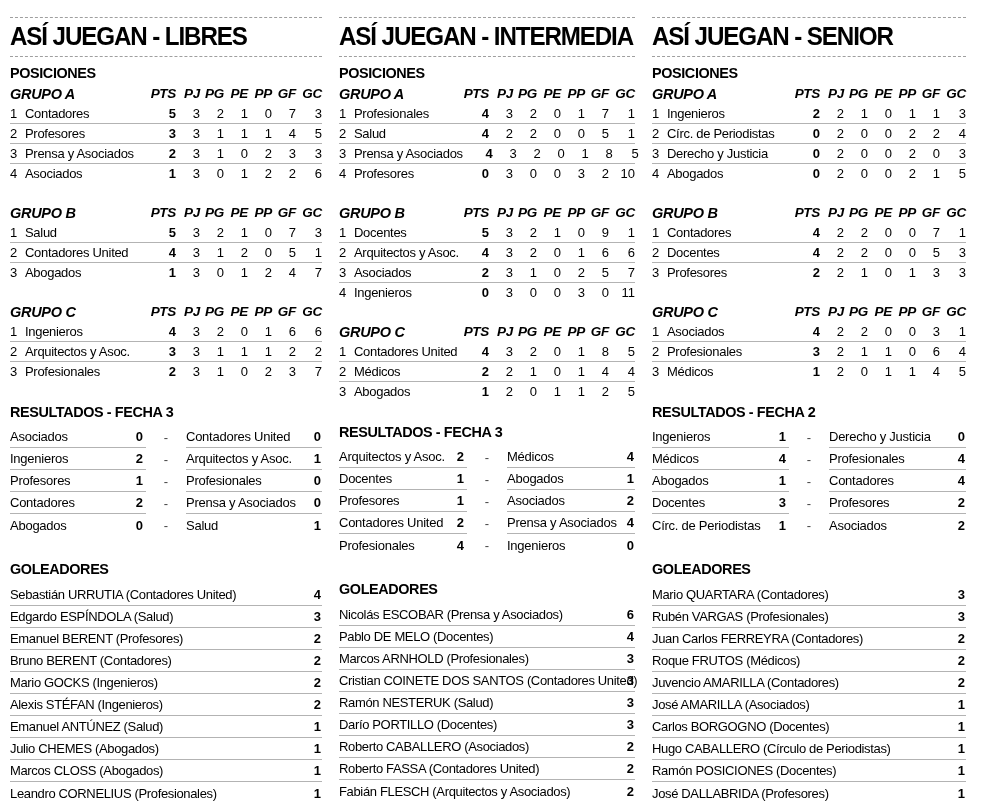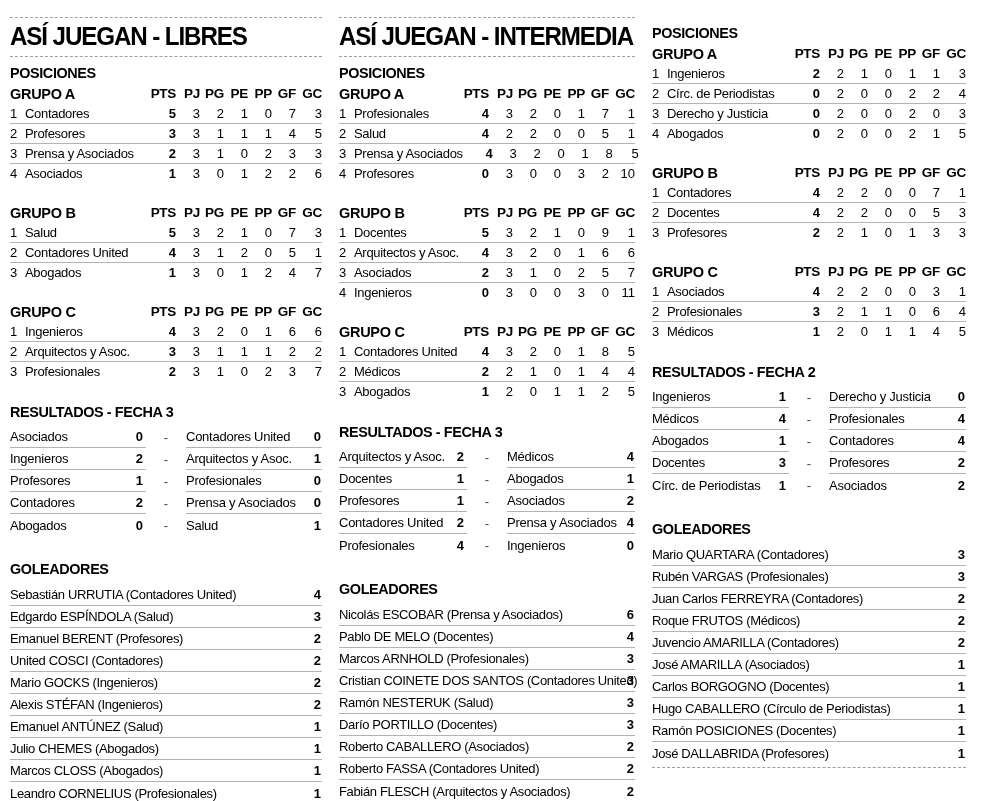--- a/index.html
+++ b/index.html
@@ -36,21 +36,21 @@
   
   .group{margin-bottom:19px;}
   .group:last-child{margin-bottom:0;}
   .trow{
     display:grid;
     grid-template-columns:1fr 30px 24px 24px 24px 24px 24px 26px;
     height:20px;line-height:20px;box-sizing:border-box;align-items:center;
   }
   .trow.data:not(:last-child){border-bottom:1px solid #b3b3b3;}
   .trow .c{text-align:right;}
-  .trow.head{font-weight:bold;font-size:13.5px;letter-spacing:-0.3px;}
+  .trow.head{font-weight:bold;font-size:13.5px;letter-spacing:-0.3px;font-style:italic;}
   .gname{font-size:14.5px;font-weight:bold;letter-spacing:-0.3px;}
   .pos-num{display:inline-block;width:15px;}
   .tname{white-space:nowrap;letter-spacing:-0.3px;}
   .pts{font-weight:bold;}
 
   
   .rrow{display:flex;height:22px;box-sizing:border-box;}
   .rhalf{
     flex:1;display:flex;justify-content:space-between;align-items:center;
     min-width:0;border-bottom:1px solid #b3b3b3;
@@ -286,21 +286,21 @@
         </div>
         <div class="srow">
           <span class="sname">Edgardo ESPÍNDOLA (Salud)</span>
           <span class="sgoals">3</span>
         </div>
         <div class="srow">
           <span class="sname">Emanuel BERENT (Profesores)</span>
           <span class="sgoals">2</span>
         </div>
         <div class="srow">
-          <span class="sname">United COSCI (Contadores)</span>
+          <span class="sname">Bruno BERENT (Contadores)</span>
           <span class="sgoals">2</span>
         </div>
         <div class="srow">
           <span class="sname">Mario GOCKS (Ingenieros)</span>
           <span class="sgoals">2</span>
         </div>
         <div class="srow">
           <span class="sname">Alexis STÉFAN (Ingenieros)</span>
           <span class="sgoals">2</span>
         </div>
@@ -571,20 +571,23 @@
         </div>
         <div class="srow">
           <span class="sname">Fabián FLESCH (Arquitectos y Asociados)</span>
           <span class="sgoals">2</span>
         </div>
       </div>
     <div class="bottom-rule"></div>
   </section>
 
   <section class="column">
+    <header class="col-title-wrap">
+      <h1 class="col-title">ASÍ JUEGAN - SENIOR</h1>
+    </header>
     <div class="section-label label-positions">POSICIONES</div>
     <div class="groups">
         <div class="group">
           <div class="trow head">
             <div class="gname">GRUPO A</div>
             <div class="c">PTS</div>
             <div class="c">PJ</div>
             <div class="c">PG</div>
             <div class="c">PE</div>
             <div class="c">PP</div>

